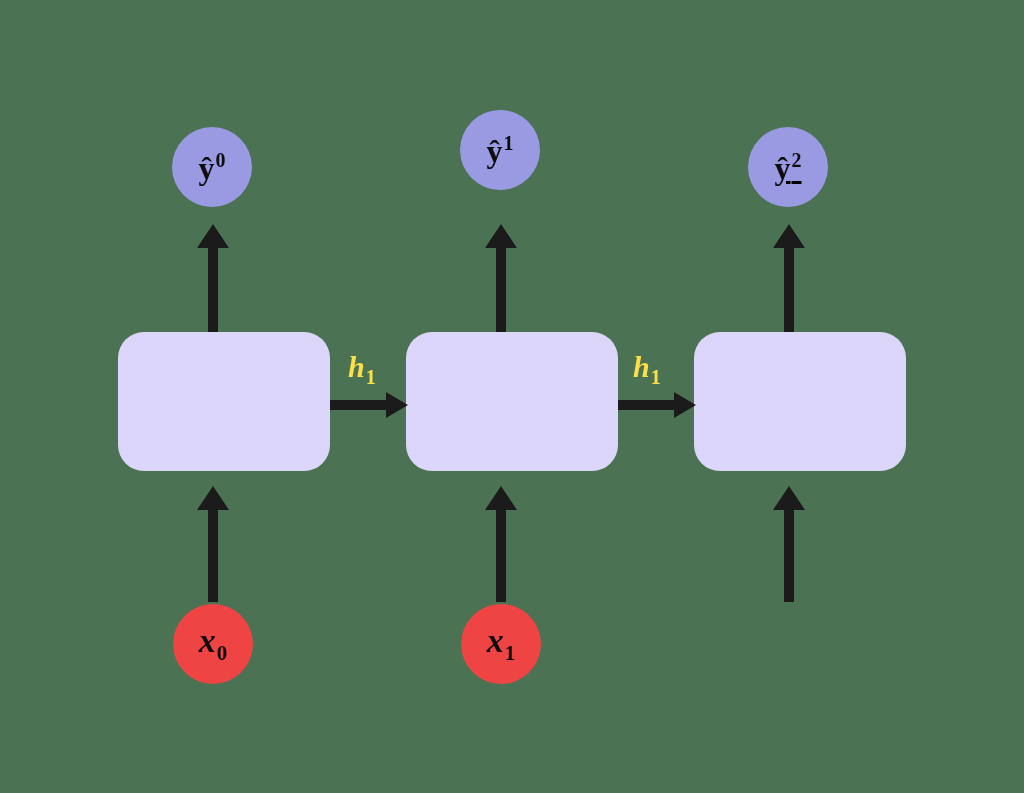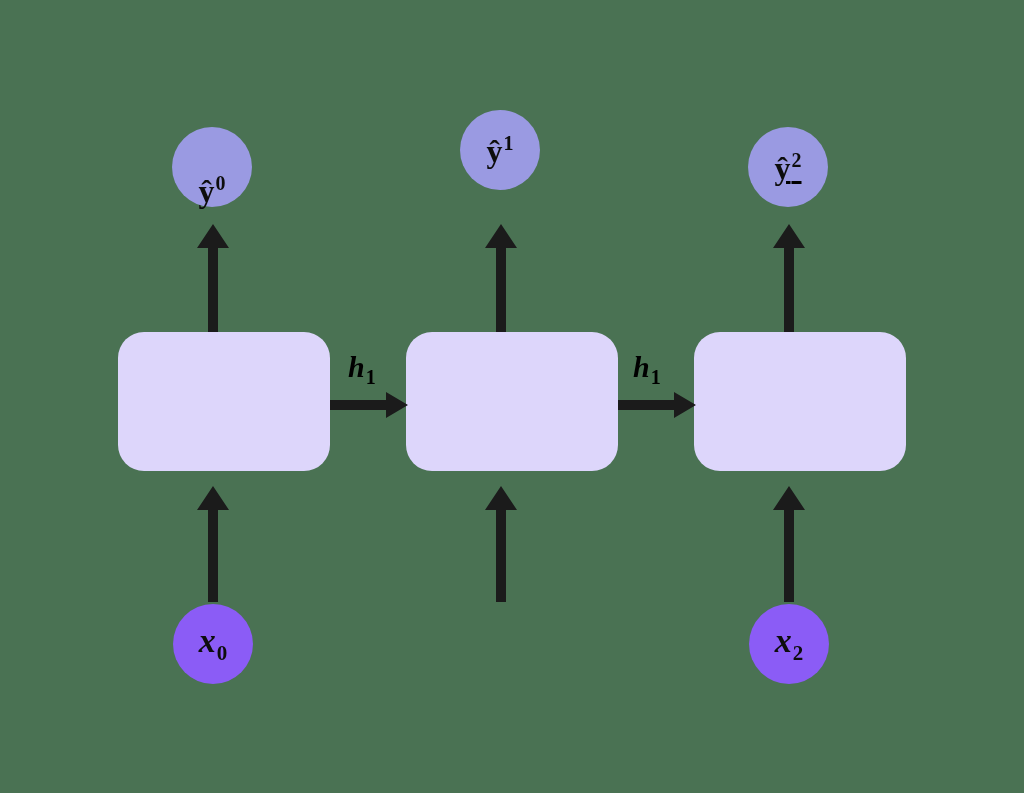--- a/index.html
+++ b/index.html
@@ -24,21 +24,21 @@
     box-sizing: border-box;
   }
   .out-node {
     width: 80px;
     height: 80px;
     background: #9a9ae2;
   }
   .in-node {
     width: 80px;
     height: 80px;
-    background: #8b5cf6;
+    background: #ef4444;
   }
   .node-label {
     color: #0d0d0d;
     font-family: "Liberation Serif", "DejaVu Serif", serif;
     font-weight: bold;
     line-height: 1;
     white-space: nowrap;
     user-select: none;
   }
   .out-label {
@@ -64,21 +64,21 @@
   }
   .cell {
     position: absolute;
     width: 212px;
     height: 139px;
     background: #ddd6fb;
     border-radius: 26px;
   }
   .h-label {
     position: absolute;
-    color: #000000;
+    color: #fde047;
     font-family: "Liberation Serif", "DejaVu Serif", serif;
     font-style: italic;
     font-size: 30px;
     font-weight: bold;
     line-height: 1;
     white-space: nowrap;
     user-select: none;
   }
   .h-label .sub {
     font-size: 20px;
@@ -93,21 +93,21 @@
   }
   .arrow-shape {
     fill: #1b1b1b;
   }
 </style>
 </head>
 <body>
 
 <div id="canvas">
 
-  <div class="node-circle out-node" style="left:172px; top:127px;align-items:flex-end;">
+  <div class="node-circle out-node" style="left:172px; top:127px;">
     <span class="node-label out-label"><span>ŷ</span><span class="sup">0</span></span>
   </div>
 
   <div class="node-circle out-node" style="left:460px; top:110px;">
     <span class="node-label out-label"><span>ŷ</span><span class="sup">1</span></span>
   </div>
 
   <div class="node-circle out-node" style="left:748px; top:127px;text-decoration:underline;">
     <span class="node-label out-label"><span>ŷ</span><span class="sup">2</span></span>
   </div>
@@ -157,18 +157,18 @@
   </svg>
 
   <svg class="arrow-svg" style="left:771px; top:478px;" width="36" height="124" viewBox="0 0 36 124">
     <path class="arrow-shape" d="M13 124 L13 32 L2 32 L18 8 L34 32 L23 32 L23 124 Z"></path>
   </svg>
 
   <div class="node-circle in-node" style="left:173px; top:604px;">
     <span class="node-label in-label"><span>x</span><span class="sub">0</span></span>
   </div>
 
+  <div class="node-circle in-node" style="left:461px; top:604px;">
+    <span class="node-label in-label"><span>x</span><span class="sub">1</span></span>
+  </div>
 
-  <div class="node-circle in-node" style="left:749px; top:604px;">
-    <span class="node-label in-label"><span>x</span><span class="sub">2</span></span>
-  </div>
 
 </div>
 
 </body></html>

